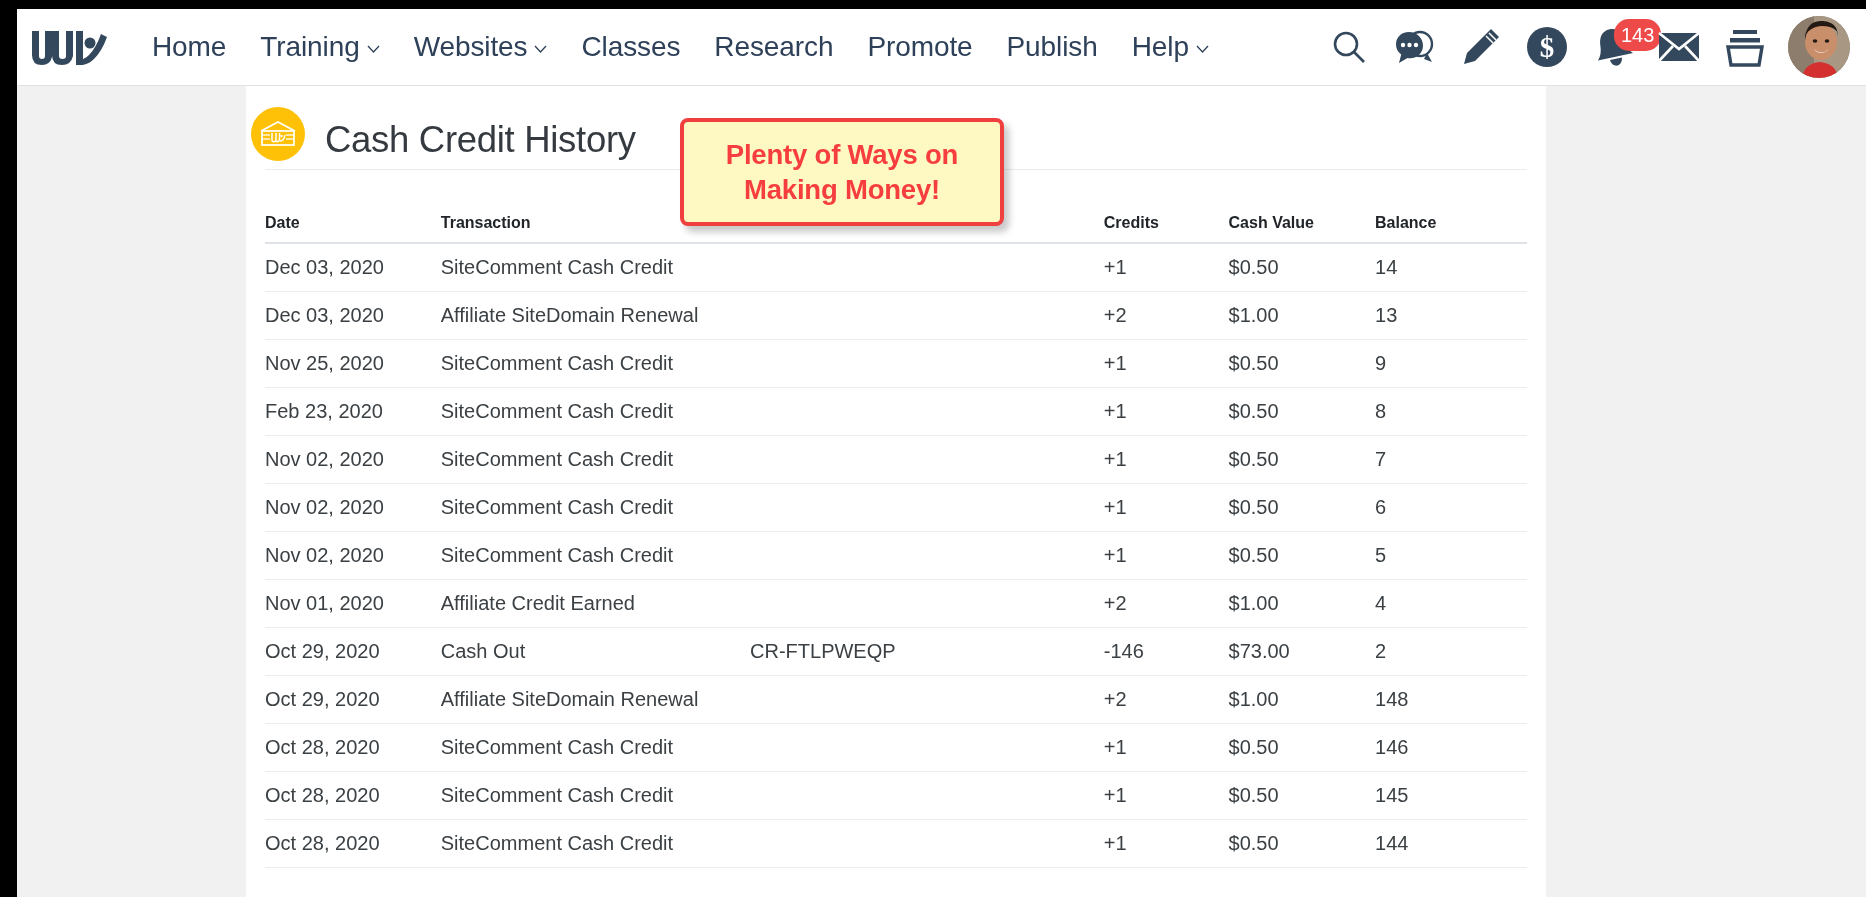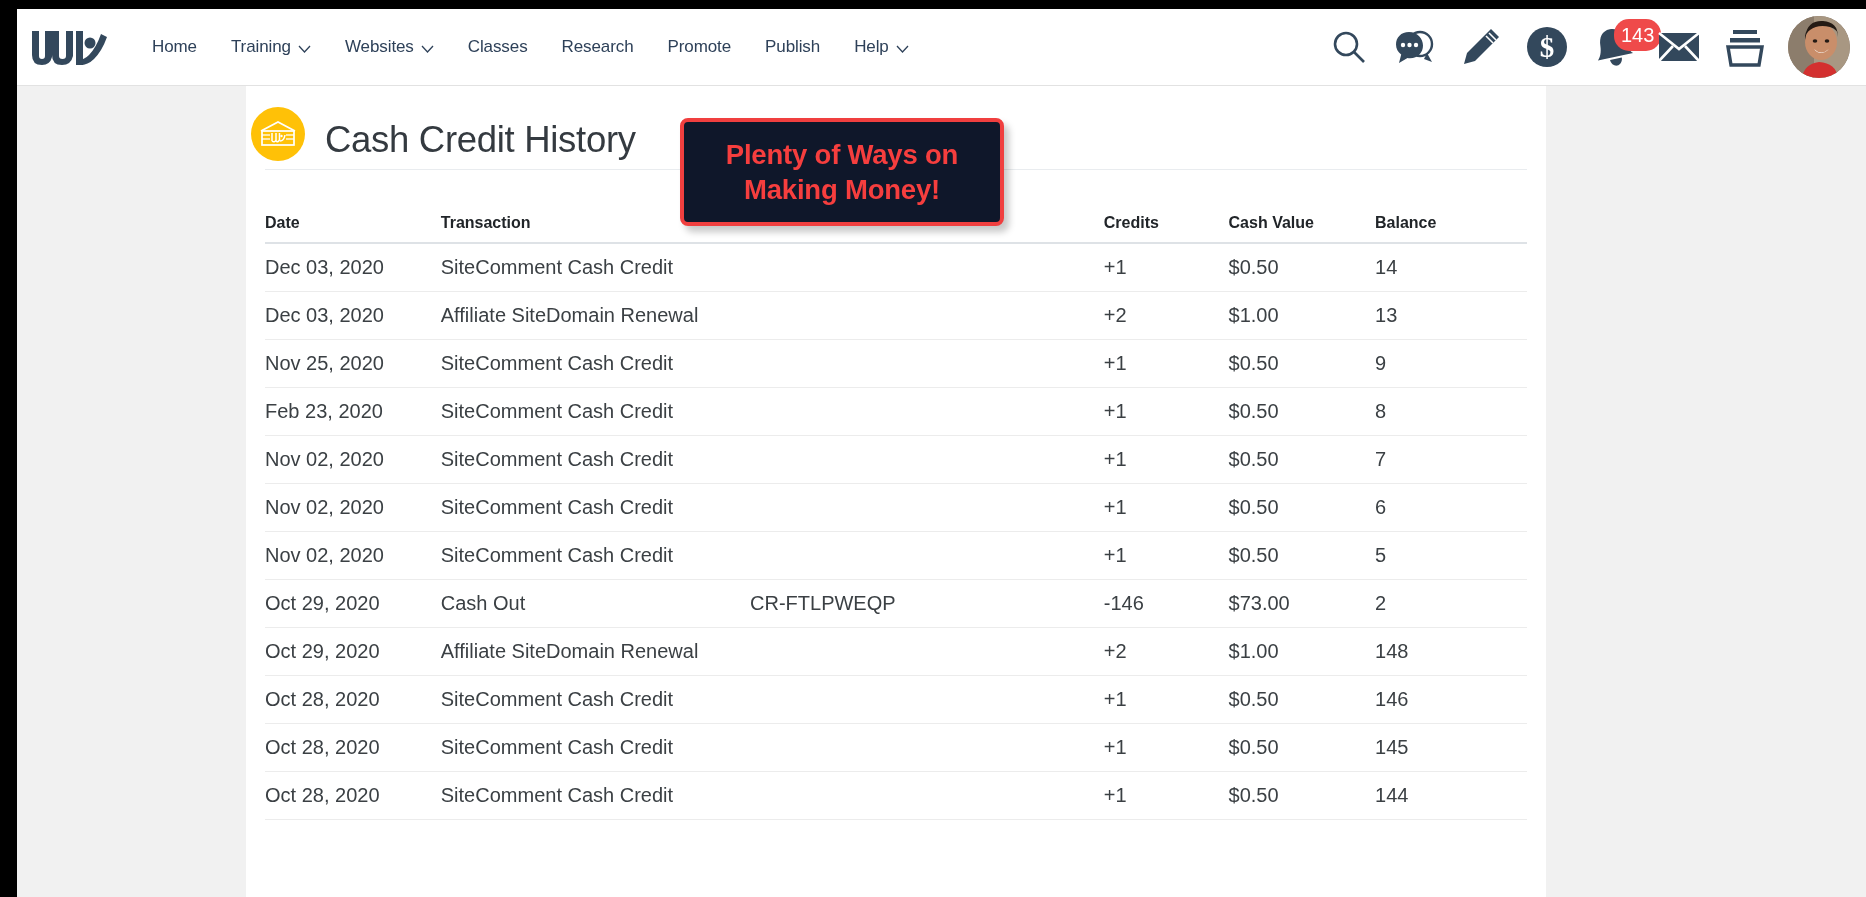--- a/index.html
+++ b/index.html
@@ -54,21 +54,21 @@
     justify-content: center;
   }
 
   .navlinks {
     display: flex;
     align-items: center;
     gap: 0px;
   }
 
   .navlink {
-    font-size: 17px;
+    font-size: 28px;
     color: #2e4159;
     padding: 6px 17px;
     white-space: nowrap;
     display: flex;
     align-items: center;
     gap: 7px;
     cursor: pointer;
     letter-spacing: -0.1px;
   }
 
@@ -215,21 +215,21 @@
   td.credit-pos { color: #4a8a3e; }
   td.credit-neg { color: #3b4044; }
 
   
   .callout {
     position: absolute;
     left: 434px;
     top: 32px;
     width: 324px;
     height: 108px;
-    background: #0f172a;
+    background: #fef9c3;
     border: 4px solid #f03f3f;
     border-radius: 8px;
     display: flex;
     flex-direction: column;
     align-items: center;
     justify-content: center;
     box-shadow: 5px 6px 7px rgba(0,0,0,0.22);
     z-index: 30;
   }
 
@@ -481,20 +481,28 @@
               </tr>
               <tr>
                 <td>Nov 02, 2020</td>
                 <td>SiteComment Cash Credit</td>
                 <td></td>
                 <td class="credit-pos">+1</td>
                 <td>$0.50</td>
                 <td>5</td>
               </tr>
               <tr>
+                <td>Nov 01, 2020</td>
+                <td>Affiliate Credit Earned</td>
+                <td></td>
+                <td class="credit-pos">+2</td>
+                <td>$1.00</td>
+                <td>4</td>
+              </tr>
+              <tr>
                 <td>Oct 29, 2020</td>
                 <td>Cash Out</td>
                 <td>CR-FTLPWEQP</td>
                 <td class="credit-neg">-146</td>
                 <td>$73.00</td>
                 <td>2</td>
               </tr>
               <tr>
                 <td>Oct 29, 2020</td>
                 <td>Affiliate SiteDomain Renewal</td>

